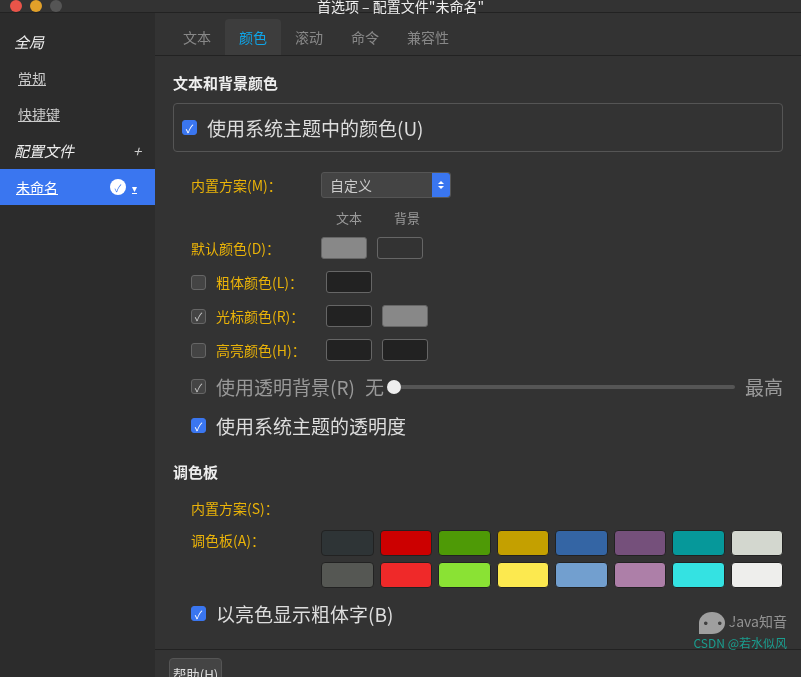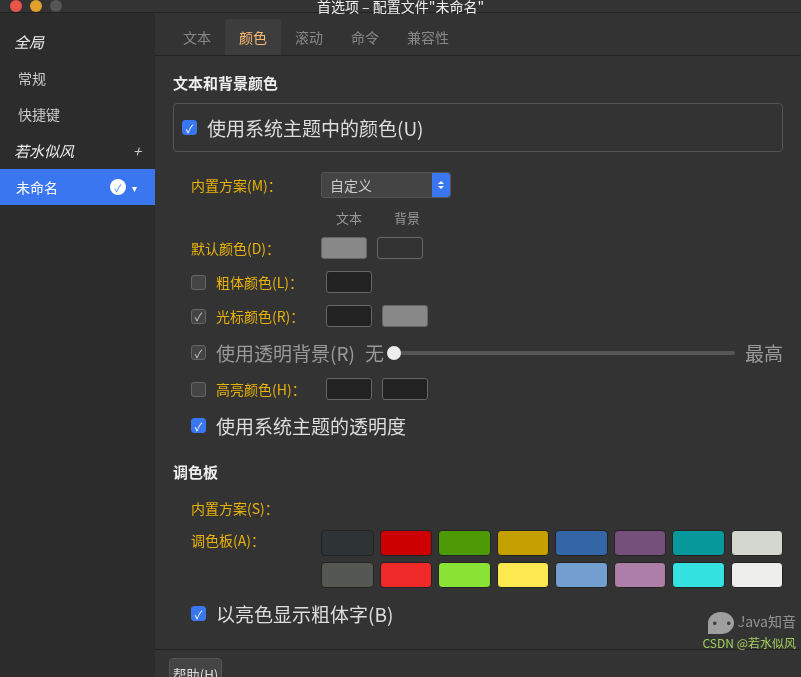--- a/index.html
+++ b/index.html
@@ -8,29 +8,29 @@
 .titlebar { background: #333; height: 32px; display: flex; align-items: center; position: relative; border-bottom: 1px solid #222; }
 .traffic { display: flex; gap: 8px; margin-left: 10px; }
 .dot { width: 12px; height: 12px; border-radius: 50%; }
 .dot.red { background: #e95449; }
 .dot.yel { background: #e1a029; }
 .dot.dis { background: #555; }
 .title { position: absolute; left: 50%; transform: translateX(-50%); color: #eee; font-size: 14px; }
 .body { flex: 1; display: flex; }
 .sidebar { width: 155px; background: #2c2c2c; display: flex; flex-direction: column; padding-top: 10px; }
 .side-head { padding: 8px 14px; font-size: 15px; color: #eee; display: flex; justify-content: space-between; align-items: center; font-style: italic; }
-.side-item { padding: 8px 18px; color: #ccc; font-size: 14px; cursor: pointer; }
+.side-item { padding: 8px 18px; color: #ccc; font-size: 14px; cursor: pointer; text-decoration: underline; }
 .side-item.active { background: #3a76f0; color: #fff; display: flex; align-items: center; justify-content: space-between; padding-left: 16px; }
 .side-item.active .check { width: 16px; height: 16px; border-radius: 50%; background: #fff; color: #3a76f0; display: inline-flex; align-items: center; justify-content: center; font-size: 10px; margin-left: 6px; }
 .side-item.active .caret { margin-left: 6px; font-size: 10px; }
 .plus { color: #ccc; cursor: pointer; }
 .content { flex: 1; display: flex; flex-direction: column; background: #333; }
 .tabs { display: flex; gap: 0; padding: 6px 14px 0; border-bottom: 1px solid #222; }
 .tab { padding: 8px 14px; color: #888; cursor: pointer; font-size: 14px; }
-.tab.active { background: #3d3d3d; color: #fdba74; border-radius: 4px 4px 0 0; }
+.tab.active { background: #3d3d3d; color: #0ea5e9; border-radius: 4px 4px 0 0; }
 .panel { padding: 16px 18px; flex: 1; overflow: auto; }
 .section-title { color: #eee; font-size: 15px; font-weight: bold; margin-bottom: 10px; }
 .frame { border: 1px solid #555; border-radius: 4px; padding: 4px 8px; margin-bottom: 14px; }
 .row { display: flex; align-items: center; padding: 6px 0; gap: 10px; }
 .row.indent { padding-left: 18px; }
 .chk { width: 15px; height: 15px; border: 1px solid #666; border-radius: 3px; display: inline-flex; align-items: center; justify-content: center; cursor: pointer; flex-shrink: 0; }
 .chk.blue { background: #3a76f0; border-color: #3a76f0; color: #fff; font-size: 11px; }
 .chk.gray { background: #444; border-color: #666; }
 .chk.gray.on::after { content: "✓"; color: #ccc; font-size: 11px; }
 .lbl { color: #999; font-size: 19px; }
@@ -44,45 +44,45 @@
 .col-headers span { width: 40px; text-align: center; color: #999; font-size: 13px; }
 .swatch { width: 46px; height: 22px; border: 1px solid #666; border-radius: 3px; cursor: pointer; }
 .slider-row { display: flex; align-items: center; gap: 10px; }
 .slider { flex: 1; height: 4px; background: #555; position: relative; border-radius: 2px; }
 .slider .thumb { position: absolute; left: 0%; top: 50%; transform: translate(-50%, -50%); width: 14px; height: 14px; background: #eee; border-radius: 50%; cursor: pointer; }
 .palette-select { flex: 1; }
 .palette-grid { display: grid; grid-template-columns: repeat(8, 1fr); gap: 6px; flex: 1; }
 .pal { height: 26px; border-radius: 4px; border: 1px solid #222; cursor: pointer; }
 .footer { display: flex; padding: 8px 14px; border-top: 1px solid #222; }
 .btn { background: #444; border: 1px solid #555; border-radius: 4px; padding: 6px 3px; color: #ddd; cursor: pointer; }
-.watermark { position: absolute; right: 5px; bottom: 26px; color: #aaa; font-size: 14px; text-align: right; opacity: 0.8; pointer-events: none; }
+.watermark { position: absolute; right: 14px; bottom: 26px; color: #aaa; font-size: 14px; text-align: right; opacity: 0.8; pointer-events: none; }
 .watermark .chat { width: 26px; height: 22px; background: #bbb; border-radius: 50% 50% 50% 0; display: inline-block; vertical-align: middle; margin-right: 4px; position: relative; }
 .watermark .chat::after { content: "···"; position: absolute; top: 0; left: 0; right: 0; text-align: center; color: #444; font-weight: bold; }
-.watermark .sub { font-size: 12px; color: #bef264; }
+.watermark .sub { font-size: 12px; color: #14b8a6; }
 </style>
 </head>
 <body>
 
 <div class="window">
   <div class="titlebar">
     <div class="traffic">
       <div class="dot red"></div>
       <div class="dot yel"></div>
       <div class="dot dis"></div>
     </div>
     <div class="title">首选项 – 配置文件"未命名"</div>
   </div>
 
   <div class="body">
     <div class="sidebar">
       <div class="side-head">全局</div>
       <div class="side-item">常规</div>
       <div class="side-item">快捷键</div>
       <div class="side-head">
-        <span>若水似风</span>
+        <span>配置文件</span>
         <span class="plus">+</span>
       </div>
       <div class="side-item active">
         <span>未命名</span>
         <span style="display:flex;align-items:center">
           <span class="check">✓</span>
           <span class="caret">▾</span>
         </span>
       </div>
     </div>
@@ -129,37 +129,37 @@
           <span class="chk gray"></span>
           <span class="fixed-label" style="width:100px">粗体颜色(L)：</span>
           <div class="swatch" style="background:#222222"></div>
         </div>
 
         <div class="row indent">
           <span class="chk gray on"></span>
           <span class="fixed-label" style="width:100px">光标颜色(R)：</span>
           <div class="swatch" style="background:#222222"></div>
           <div class="swatch" style="background:#888888"></div>
+        </div>
+
+        <div class="row indent">
+          <span class="chk gray"></span>
+          <span class="fixed-label" style="width:100px">高亮颜色(H)：</span>
+          <div class="swatch" style="background:#222222"></div>
+          <div class="swatch" style="background:#222222"></div>
         </div>
 
         <div class="row indent slider-row">
           <span class="chk gray on"></span>
           <span class="lbl">使用透明背景(R)</span>
           <span class="lbl">无</span>
           <div class="slider">
               <div class="thumb"></div>
             </div>
           <span class="lbl">最高</span>
-        </div>
-
-        <div class="row indent">
-          <span class="chk gray"></span>
-          <span class="fixed-label" style="width:100px">高亮颜色(H)：</span>
-          <div class="swatch" style="background:#222222"></div>
-          <div class="swatch" style="background:#222222"></div>
         </div>
 
         <div class="row indent">
           <span class="chk blue">✓</span>
           <span class="lbl strong">使用系统主题的透明度</span>
         </div>
 
         <div class="section-title" style="margin-top:16px">调色板</div>
 
         <div class="row indent">

